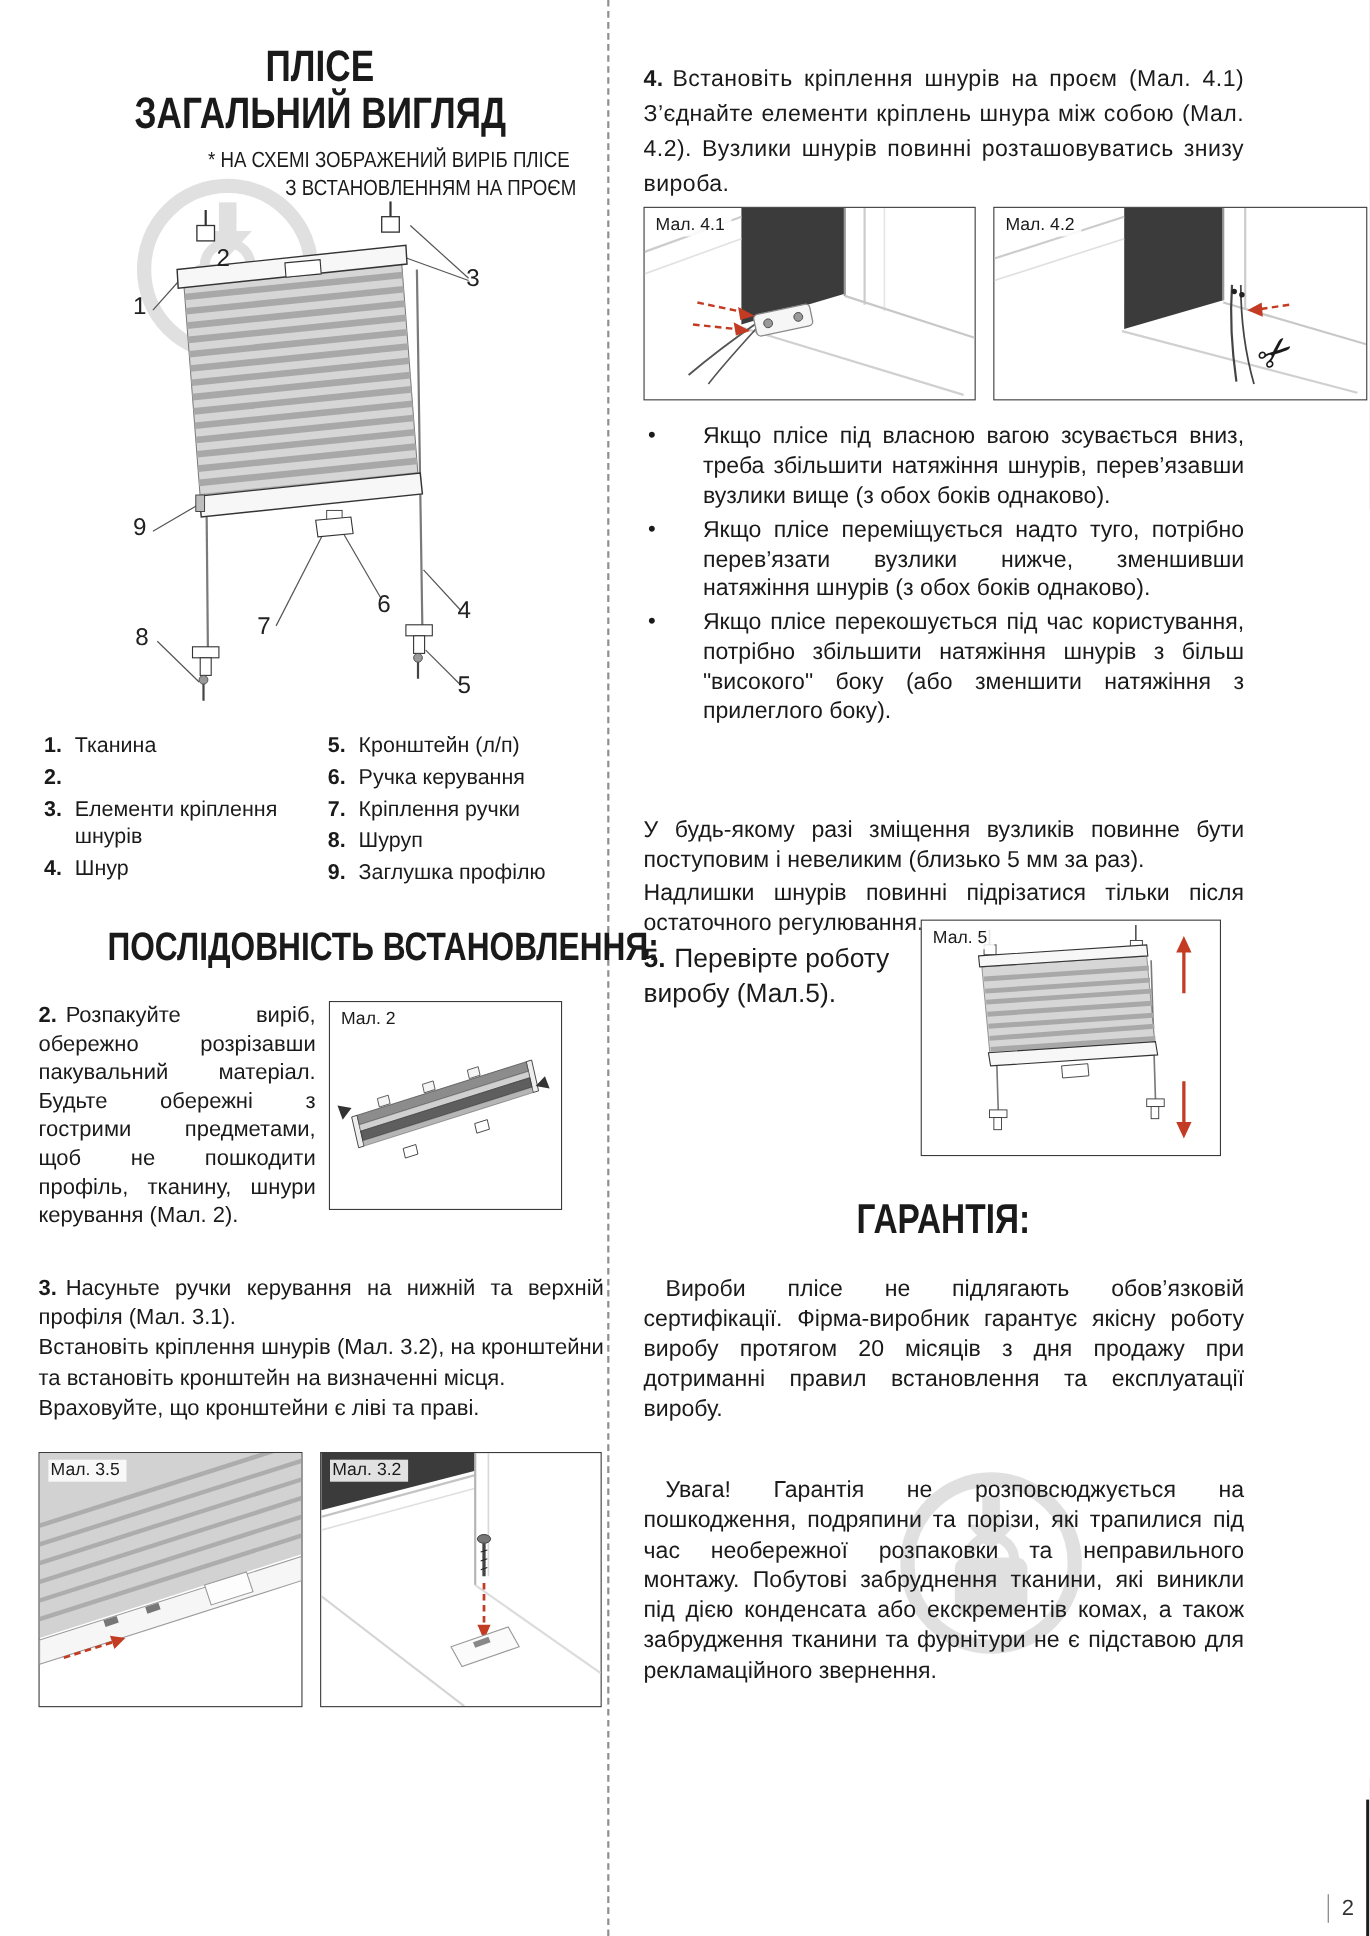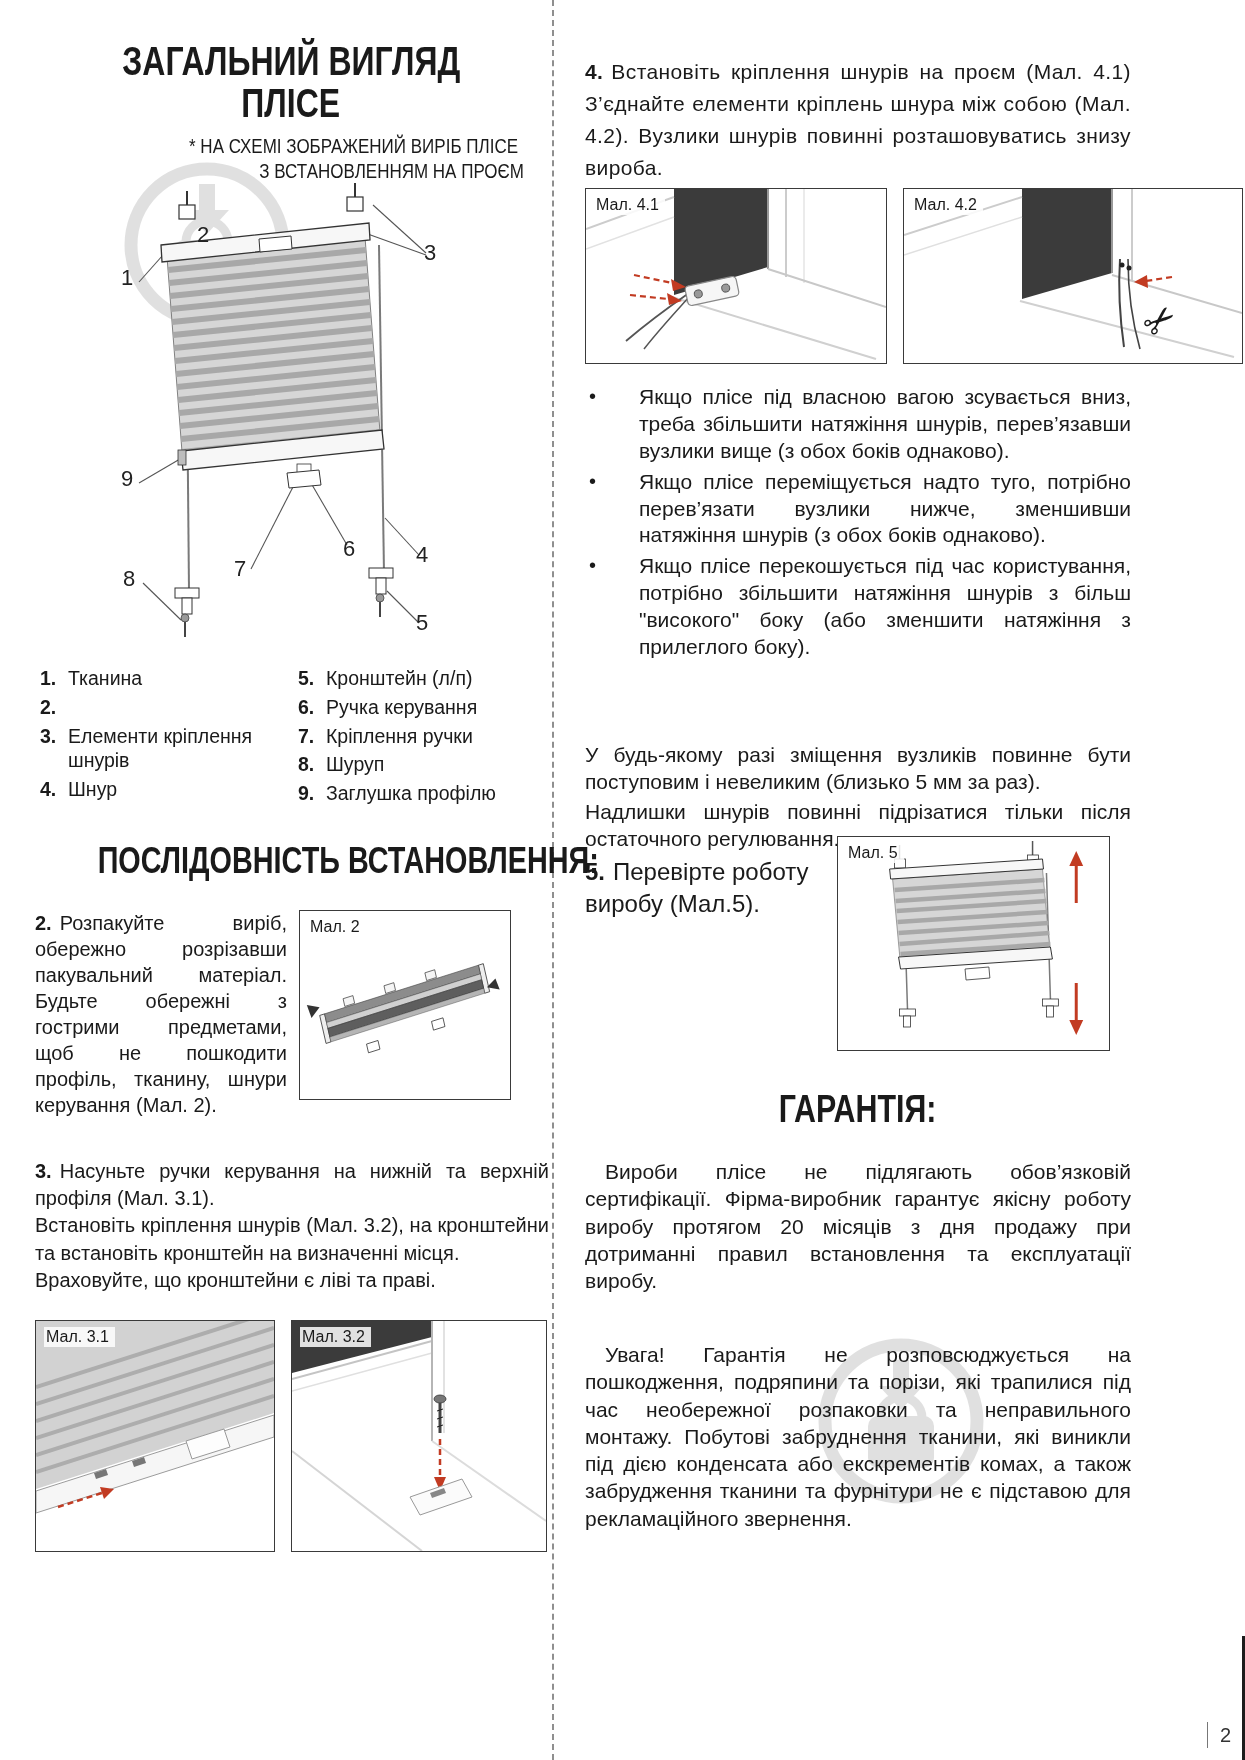--- a/index.html
+++ b/index.html
@@ -80,22 +80,22 @@
       <path d="M64 82 a21 21 0 0 1 42 0" fill="none" stroke="#c8c8c8" stroke-width="9"></path>
       <rect x="52" y="80" width="66" height="52" rx="10" fill="#c8c8c8"></rect>
       <rect x="77" y="24" width="16" height="30" fill="#c8c8c8"></rect>
       <polygon points="85,74 63,50 107,50" fill="#c8c8c8"></polygon>
     </svg>
   </div>
 
   <div class="divider"></div>
 
   <div class="abs h-title">
+    <div><span class="cond">ПЛІСЕ</span></div>
     <div><span class="cond">ЗАГАЛЬНИЙ ВИГЛЯД</span></div>
-    <div><span class="cond">ПЛІСЕ</span></div>
   </div>
 
   <div class="abs h-sub">
     <div><span class="cond85">* НА СХЕМІ ЗОБРАЖЕНИЙ ВИРІБ ПЛІСЕ</span></div>
     <div><span class="cond85">З ВСТАНОВЛЕННЯМ НА ПРОЄМ</span></div>
   </div>
 
   <div class="abs diagram">
     <svg viewBox="0 0 470 480">
 
@@ -271,21 +271,21 @@
           <line x1="0" y1="83" x2="238" y2="7"></line>
           <line x1="0" y1="66" x2="238" y2="-10"></line>
         </g>
         <polygon points="0,170 238,94 238,116 0,192" fill="#f6f6f6" stroke="#9b9b9b" stroke-width="1"></polygon>
         <polygon points="58,152 70,148 72,154 60,158" fill="#777"></polygon>
         <polygon points="96,140 108,136 110,142 98,146" fill="#777"></polygon>
         <polygon points="150,120 188,108 194,126 156,138" fill="#fdfdfd" stroke="#999" stroke-width="1"></polygon>
         <line x1="22" y1="186" x2="66" y2="172" stroke="#c23b22" stroke-width="2.5" stroke-dasharray="6 4"></line>
         <polygon points="78,168 64,166 68,178" fill="#c23b22"></polygon>
       </svg>
-      <span class="fig-label">Мал. 3.1</span>
+      <span class="fig-label">Мал. 3.5</span>
     </div>
     <div class="figbox fig32-box">
       <svg viewBox="0 0 254 230" preserveAspectRatio="none">
         <polygon points="0,0 140,0 140,16 0,52" fill="#3b3b3b"></polygon>
         <line x1="0" y1="58" x2="140" y2="20" stroke="#c4c4c4" stroke-width="2"></line>
         <line x1="0" y1="70" x2="140" y2="32" stroke="#e0e0e0" stroke-width="1.5"></line>
         <line x1="140" y1="0" x2="140" y2="120" stroke="#b5b5b5" stroke-width="2"></line>
         <line x1="152" y1="0" x2="152" y2="112" stroke="#d8d8d8" stroke-width="1.5"></line>
         <line x1="0" y1="130" x2="130" y2="230" stroke="#d5d5d5" stroke-width="2"></line>
         <line x1="140" y1="120" x2="254" y2="200" stroke="#dcdcdc" stroke-width="2"></line>

